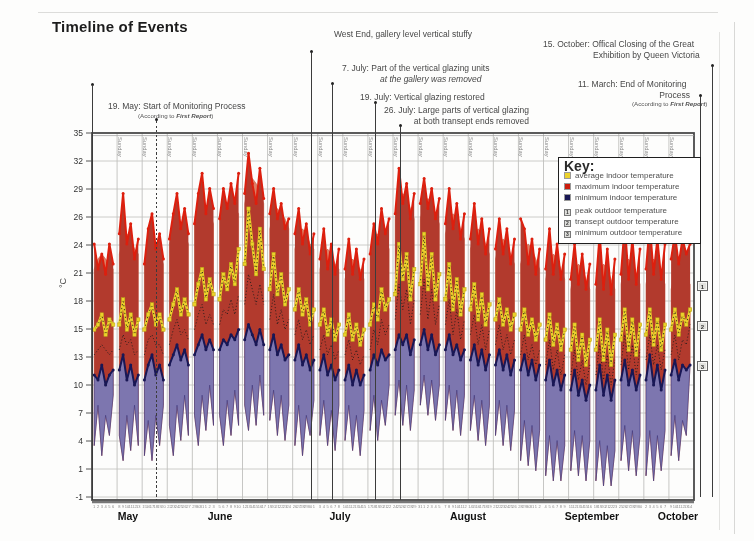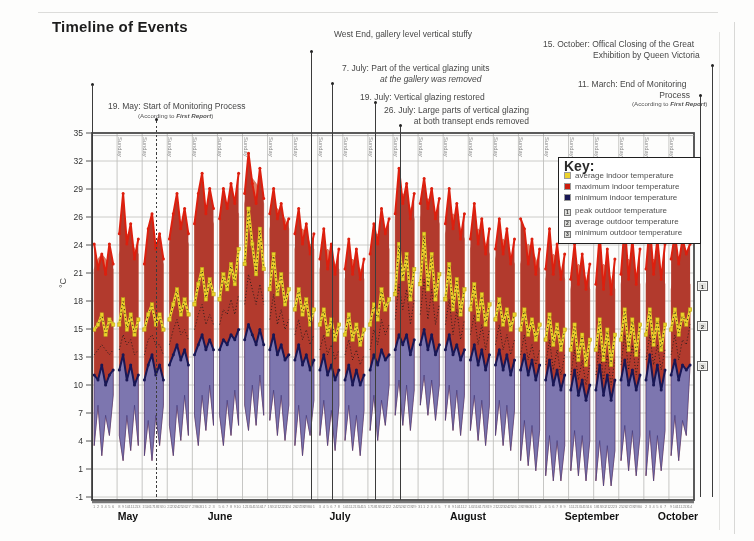--- a/index.html
+++ b/index.html
@@ -986,21 +986,21 @@
   <div class="evline" id="l-oct11"></div>
   <div class="evdot" id="d-oct15"></div>
   <div class="evline" id="l-oct15"></div>
 
   <div class="legend">
     <div class="ktitle">Key:</div>
     <div class="krow"><span class="sw" style="background: rgb(236, 210, 44);"></span><span style="display:inline">average indoor temperature</span></div>
     <div class="krow"><span class="sw" style="background: rgb(204, 29, 14);"></span><span style="display:inline">maximum indoor temperature</span></div>
     <div class="krow"><span class="sw" style="background: rgb(25, 23, 85);"></span><span style="display:inline">minimum indoor temperature</span></div>
     <div class="krow gap"><span class="sw num">1</span><span style="display:inline">peak outdoor temperature</span></div>
-    <div class="krow"><span class="sw num">2</span><span style="display:inline">average outdoor temperature</span></div>
+    <div class="krow"><span class="sw num">2</span><span style="display:inline">transept outdoor temperature</span></div>
     <div class="krow"><span class="sw num">3</span><span style="display:inline">minimum outdoor temperature</span></div>
   </div>
 
   <div class="mbox" id="mbox-1">1</div>
   <div class="mbox" id="mbox-2">2</div>
   <div class="mbox" id="mbox-3">3</div>
 
 </div>
 
 </body></html>

